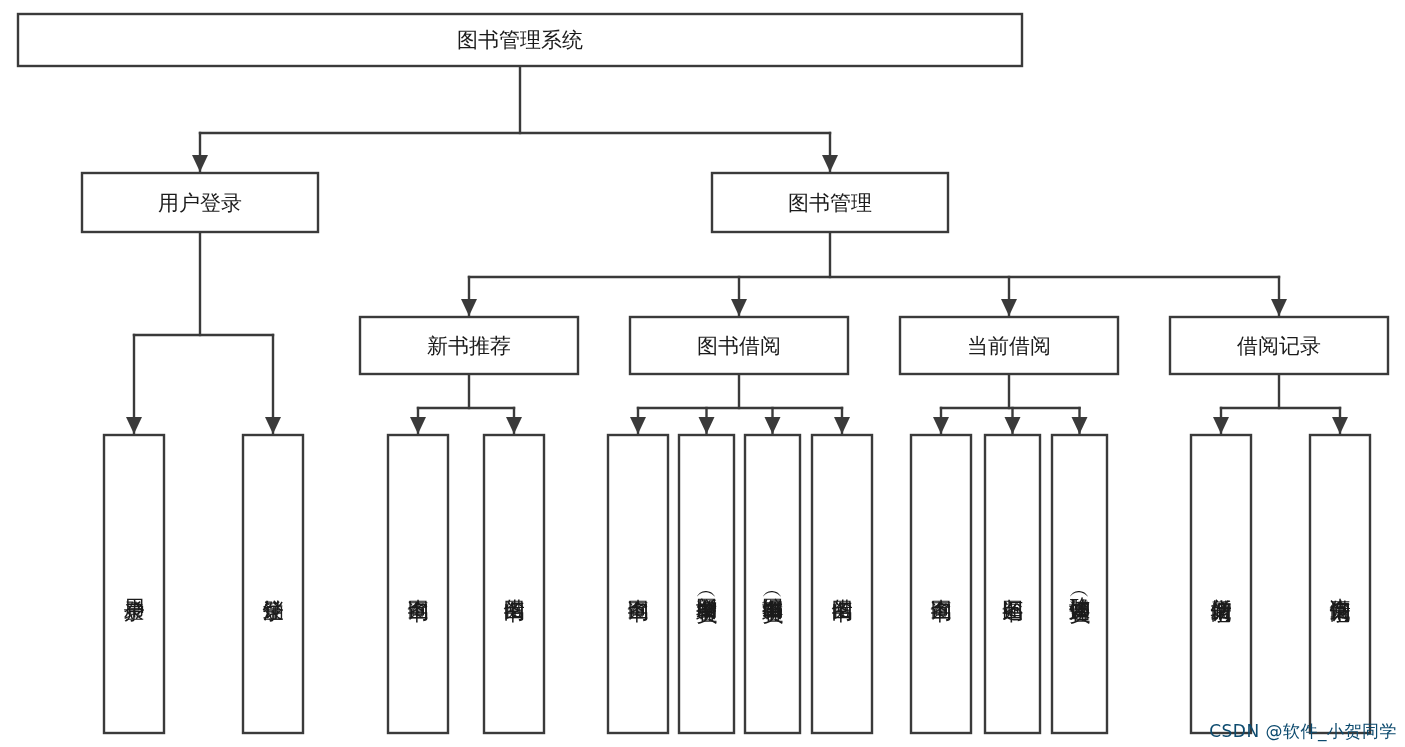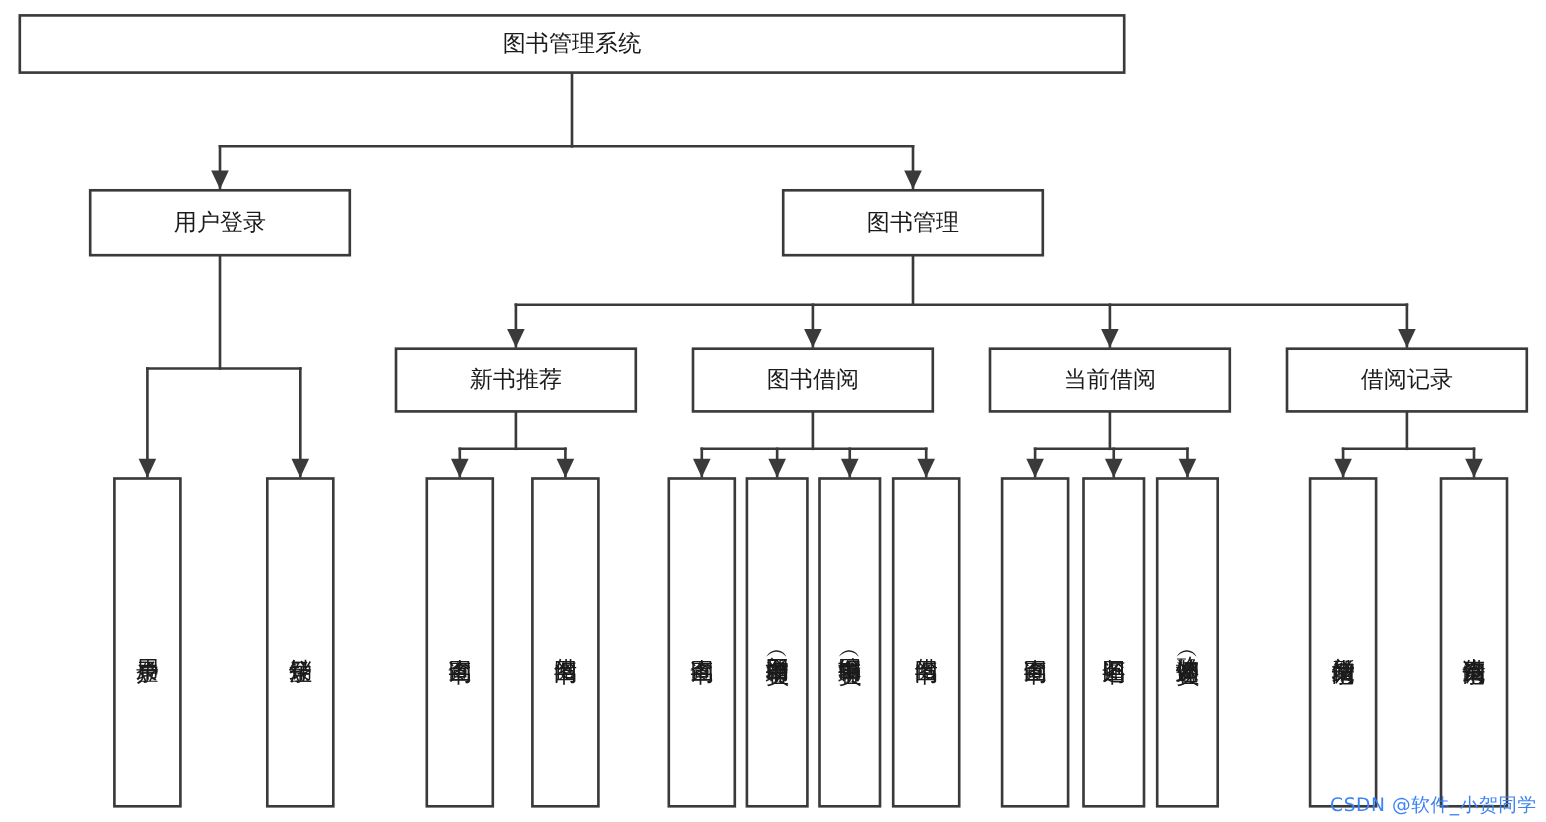--- a/index.html
+++ b/index.html
@@ -63,21 +63,21 @@
     text-align: center;
     white-space: nowrap;
     pointer-events: none;
   }
   .watermark {
     position: absolute;
     right: 8px;
     bottom: 4px;
     font-family: "DejaVu Sans", "Liberation Sans", sans-serif;
     font-size: 17px;
-    color: #3b82f6;
+    color: #0c4a6e;
     letter-spacing: 0.5px;
     white-space: nowrap;
   }
 </style>
 </head>
 <body>
 
 <div id="canvas">
 
   <svg class="diagram" viewBox="0 0 1405 747">

